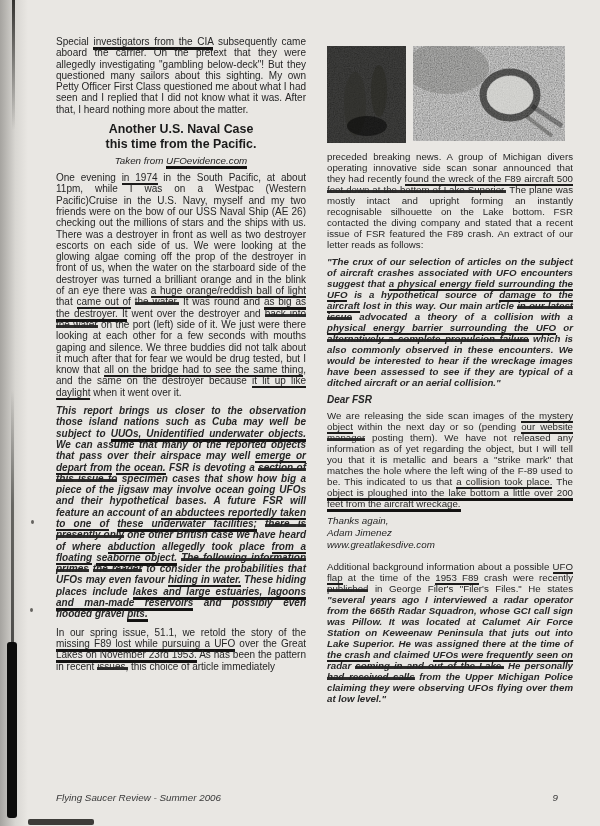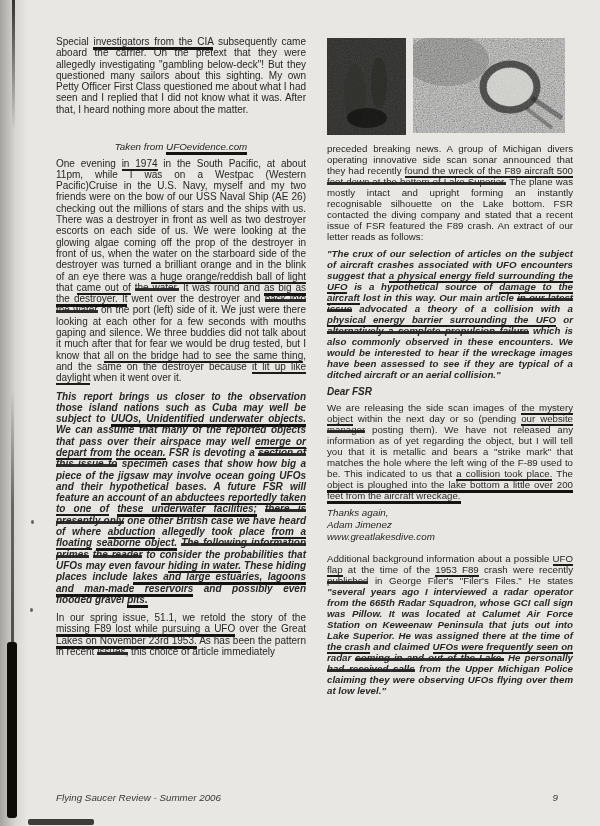--- a/index.html
+++ b/index.html
@@ -10,21 +10,21 @@
         background:linear-gradient(90deg,rgba(72,70,66,.42),rgba(130,128,122,.16) 55%,rgba(0,0,0,0));}
   .edge-line-top{position:absolute;left:12px;top:0;width:3px;height:130px;
         background:linear-gradient(#33322f,rgba(0,0,0,0));}
   .edge-streak{position:absolute;left:11px;top:390px;width:3px;height:255px;opacity:.7;
         background:linear-gradient(rgba(0,0,0,0),#3a3a36 45%,#161614);}
   .edge-bar{position:absolute;left:7px;top:642px;width:10px;height:176px;background:#0c0c0b;border-radius:3px;}
   .bottom-smudge{position:absolute;left:28px;top:819px;width:66px;height:6px;background:#1e1d1b;border-radius:2px;opacity:.85;}
   .speck{position:absolute;width:3px;height:4px;background:#44423e;border-radius:50%;opacity:.8;}
   
   .col-left{position:absolute;left:56px;top:36px;width:250px;}
-  .col-right{position:absolute;left:327px;top:36px;width:246px;}
+  .col-right{position:absolute;left:327px;top:44px;width:246px;}
   p.body{font-size:10px;line-height:11.3px;text-align:justify;margin:0 0 7px;}
   .col-right p.body{font-size:9.7px;line-height:11px;margin:0 0 6px;}
   p.bi{font-weight:700;font-style:italic;}
   .q{font-weight:700;font-style:italic;}
   h2.head{font-size:12.4px;line-height:14.5px;font-weight:700;text-align:center;margin:4px 0 4px;color:#1a1a1a;}
   .source{font-size:9.8px;font-style:italic;text-align:center;margin:0 0 6px;}
   .salutation{font-weight:700;font-style:italic;font-size:10px;margin:3px 0 5px;}
   .sig{font-style:italic;font-size:9.8px;line-height:12.2px;margin:0 0 9px;}
   .footer{position:absolute;left:56px;top:792px;width:502px;display:flex;justify-content:space-between;
         font-size:9.8px;font-style:italic;color:#3a3a3a;}
@@ -48,21 +48,22 @@
   <div class="edge-line-top"></div>
   <div class="edge-streak"></div>
   <div class="edge-bar"></div>
   <div class="bottom-smudge"></div>
   <div class="speck" style="left:31px;top:520px;"></div>
   <div class="speck" style="left:30px;top:608px;"></div>
 
   <div class="col-left">
     <p class="body"><span>Special </span><span class="pen-h">investigators from the CIA</span><span> subsequently came aboard the carrier. On the pretext that they were allegedly investigating "gambling below-deck"! But they questioned many sailors about this sighting. My own Petty Officer First Class questioned me about what I had seen and I replied that I did not know what it was. After that, I heard nothing more about the matter.</span></p>
     <h2 class="head">
-      <br>
+      <span>Another U.S. Naval Case</span><br>
+      <span>this time from the Pacific.</span>
     </h2>
     <p class="source"><span>Taken from </span><span class="pen-h">UFOevidence.com</span></p>
     <p class="body"><span>One evening </span><span class="pen-u">in 1974</span><span> in the South Pacific, at about 11pm, while I was on a Westpac (Western Pacific)Cruise in the U.S. Navy, myself and my two friends were on the bow of our USS Naval Ship (AE 26) checking out the millions of stars and the ships with us. There was a destroyer in front as well as two destroyer escorts on each side of us. We were looking at the glowing algae coming off the prop of the destroyer in front of us, when the water on the starboard side of the destroyer was turned a brilliant orange and in the blink of an eye there was </span><span class="pen-u">a huge orange/reddish ball of light</span><span> that </span><span class="pen-u">came out of</span><span> </span><span class="pen-s">the water.</span><span> It was round and </span><span class="pen-h">as big as the destroyer. It</span><span> went over the destroyer and </span><span class="pen-s">back into the water</span><span> on the port (left) side of it. We just were there looking at each other for a few seconds with mouths gaping and silence. We three buddies did not talk about it much after that for fear we would be drug tested, but I know that </span><span class="pen-u">all on the bridge had to see the same thing</span><span>, and the same on the destroyer because </span><span class="pen-u">it lit up like daylight</span><span> when it went over it.</span></p>
     <p class="body bi"><span>This report brings us closer to the observation those island nations such as Cuba may well be subject to </span><span class="pen-h">UUOs, Unidentified underwater objects.</span><span> We can assume that many of the reported objects that pass over their airspace may well </span><span class="pen-u">emerge or depart from</span><span> </span><span class="pen-u">the ocean.</span><span> FSR is devoting a </span><span class="pen-s">section of this issue to</span><span> specimen cases that show how big a piece of the jigsaw may involve ocean going UFOs and their hypothetical bases. A future FSR will feature an account of </span><span class="pen-u">an abductees reportedly taken to one of</span><span> </span><span class="pen-h">these underwater facilities;</span><span> </span><span class="pen-s">there is presently only</span><span> one other British case we have heard of where </span><span class="pen-u">abduction</span><span> allegedly took place </span><span class="pen-u">from a floating</span><span> </span><span class="pen-h">seaborne object.</span><span> </span><span class="pen-s">The following information primes</span><span> </span><span class="pen-s">the reader</span><span> to consider the probabilities that UFOs may even favour </span><span class="pen-u">hiding in water.</span><span> These hiding places include </span><span class="pen-h">lakes and large estuaries, lagoons and man-made reservoirs</span><span> and possibly even flooded gravel </span><span class="pen-h">pits.</span></p>
     <p class="body"><span>In our spring issue, 51.1, we retold the story of the </span><span class="pen-h">missing F89 lost while pursuing a UFO</span><span> over the Great </span><span class="pen-h">Lakes on November 23rd 1953.</span><span> As has been the pattern in recent </span><span class="pen-s">issues,</span><span> this choice of article immediately</span></p>
   </div>
 
   <div class="col-right">
     <div class="photos">
       <div class="photo photo-dark">

